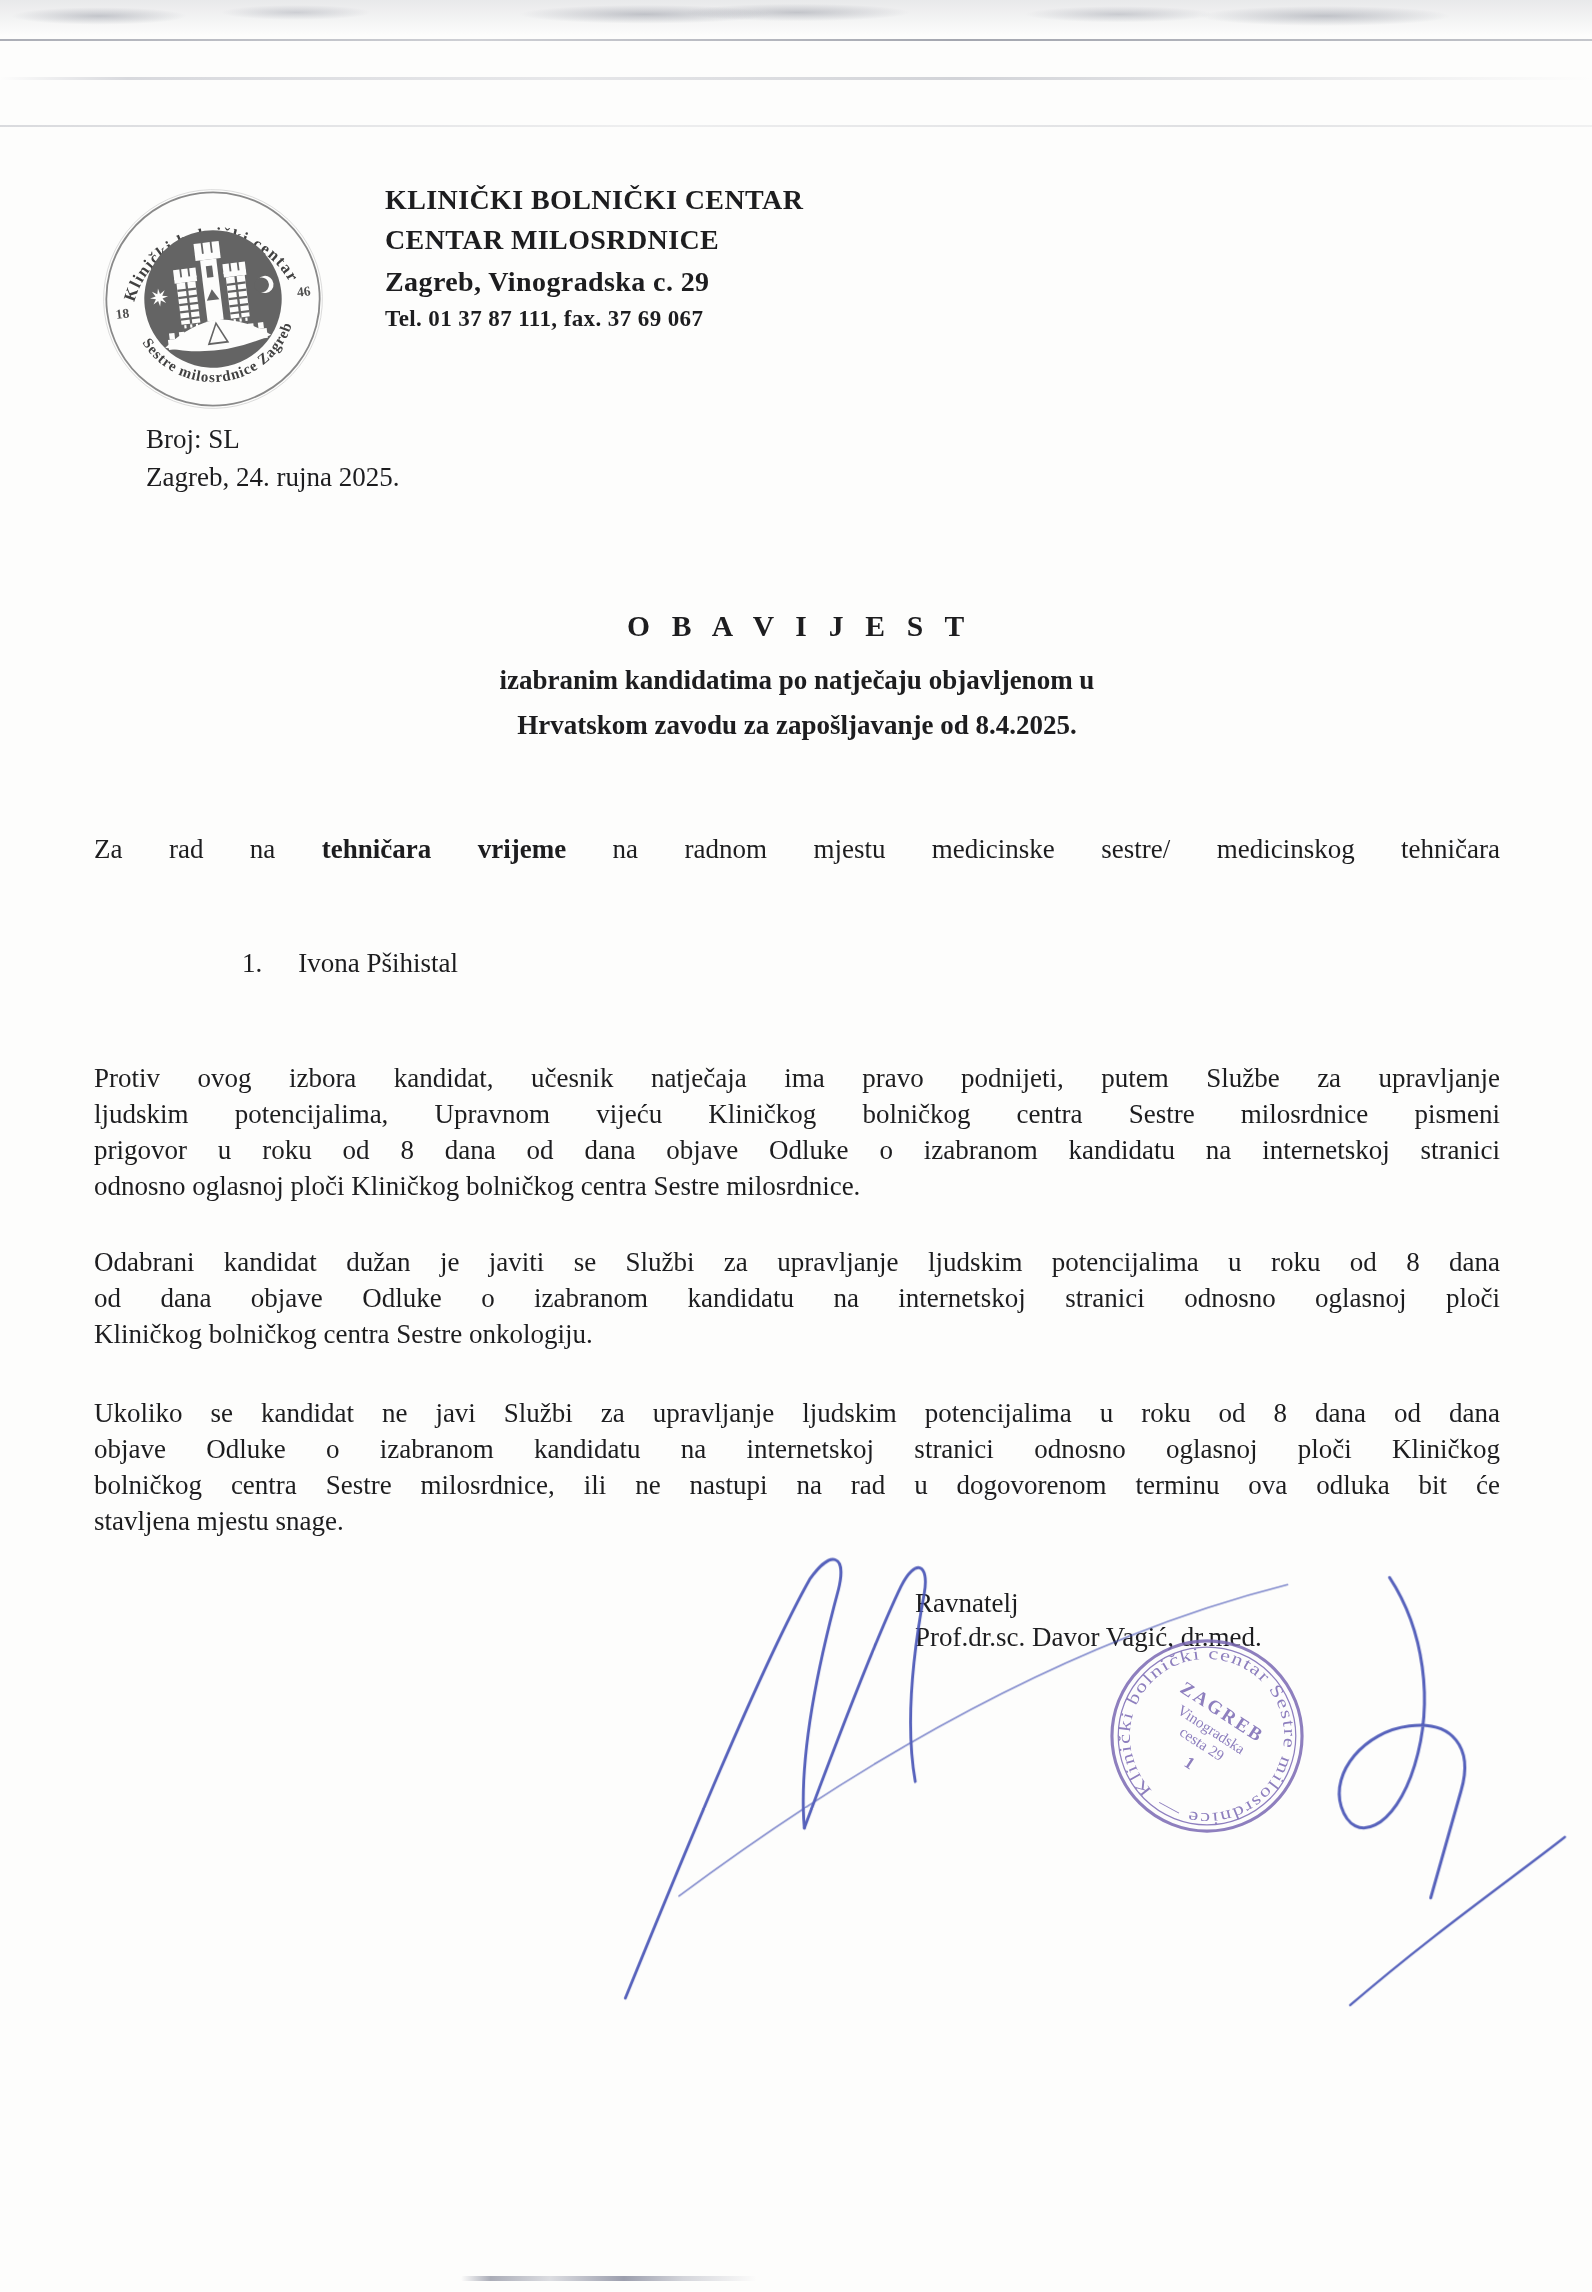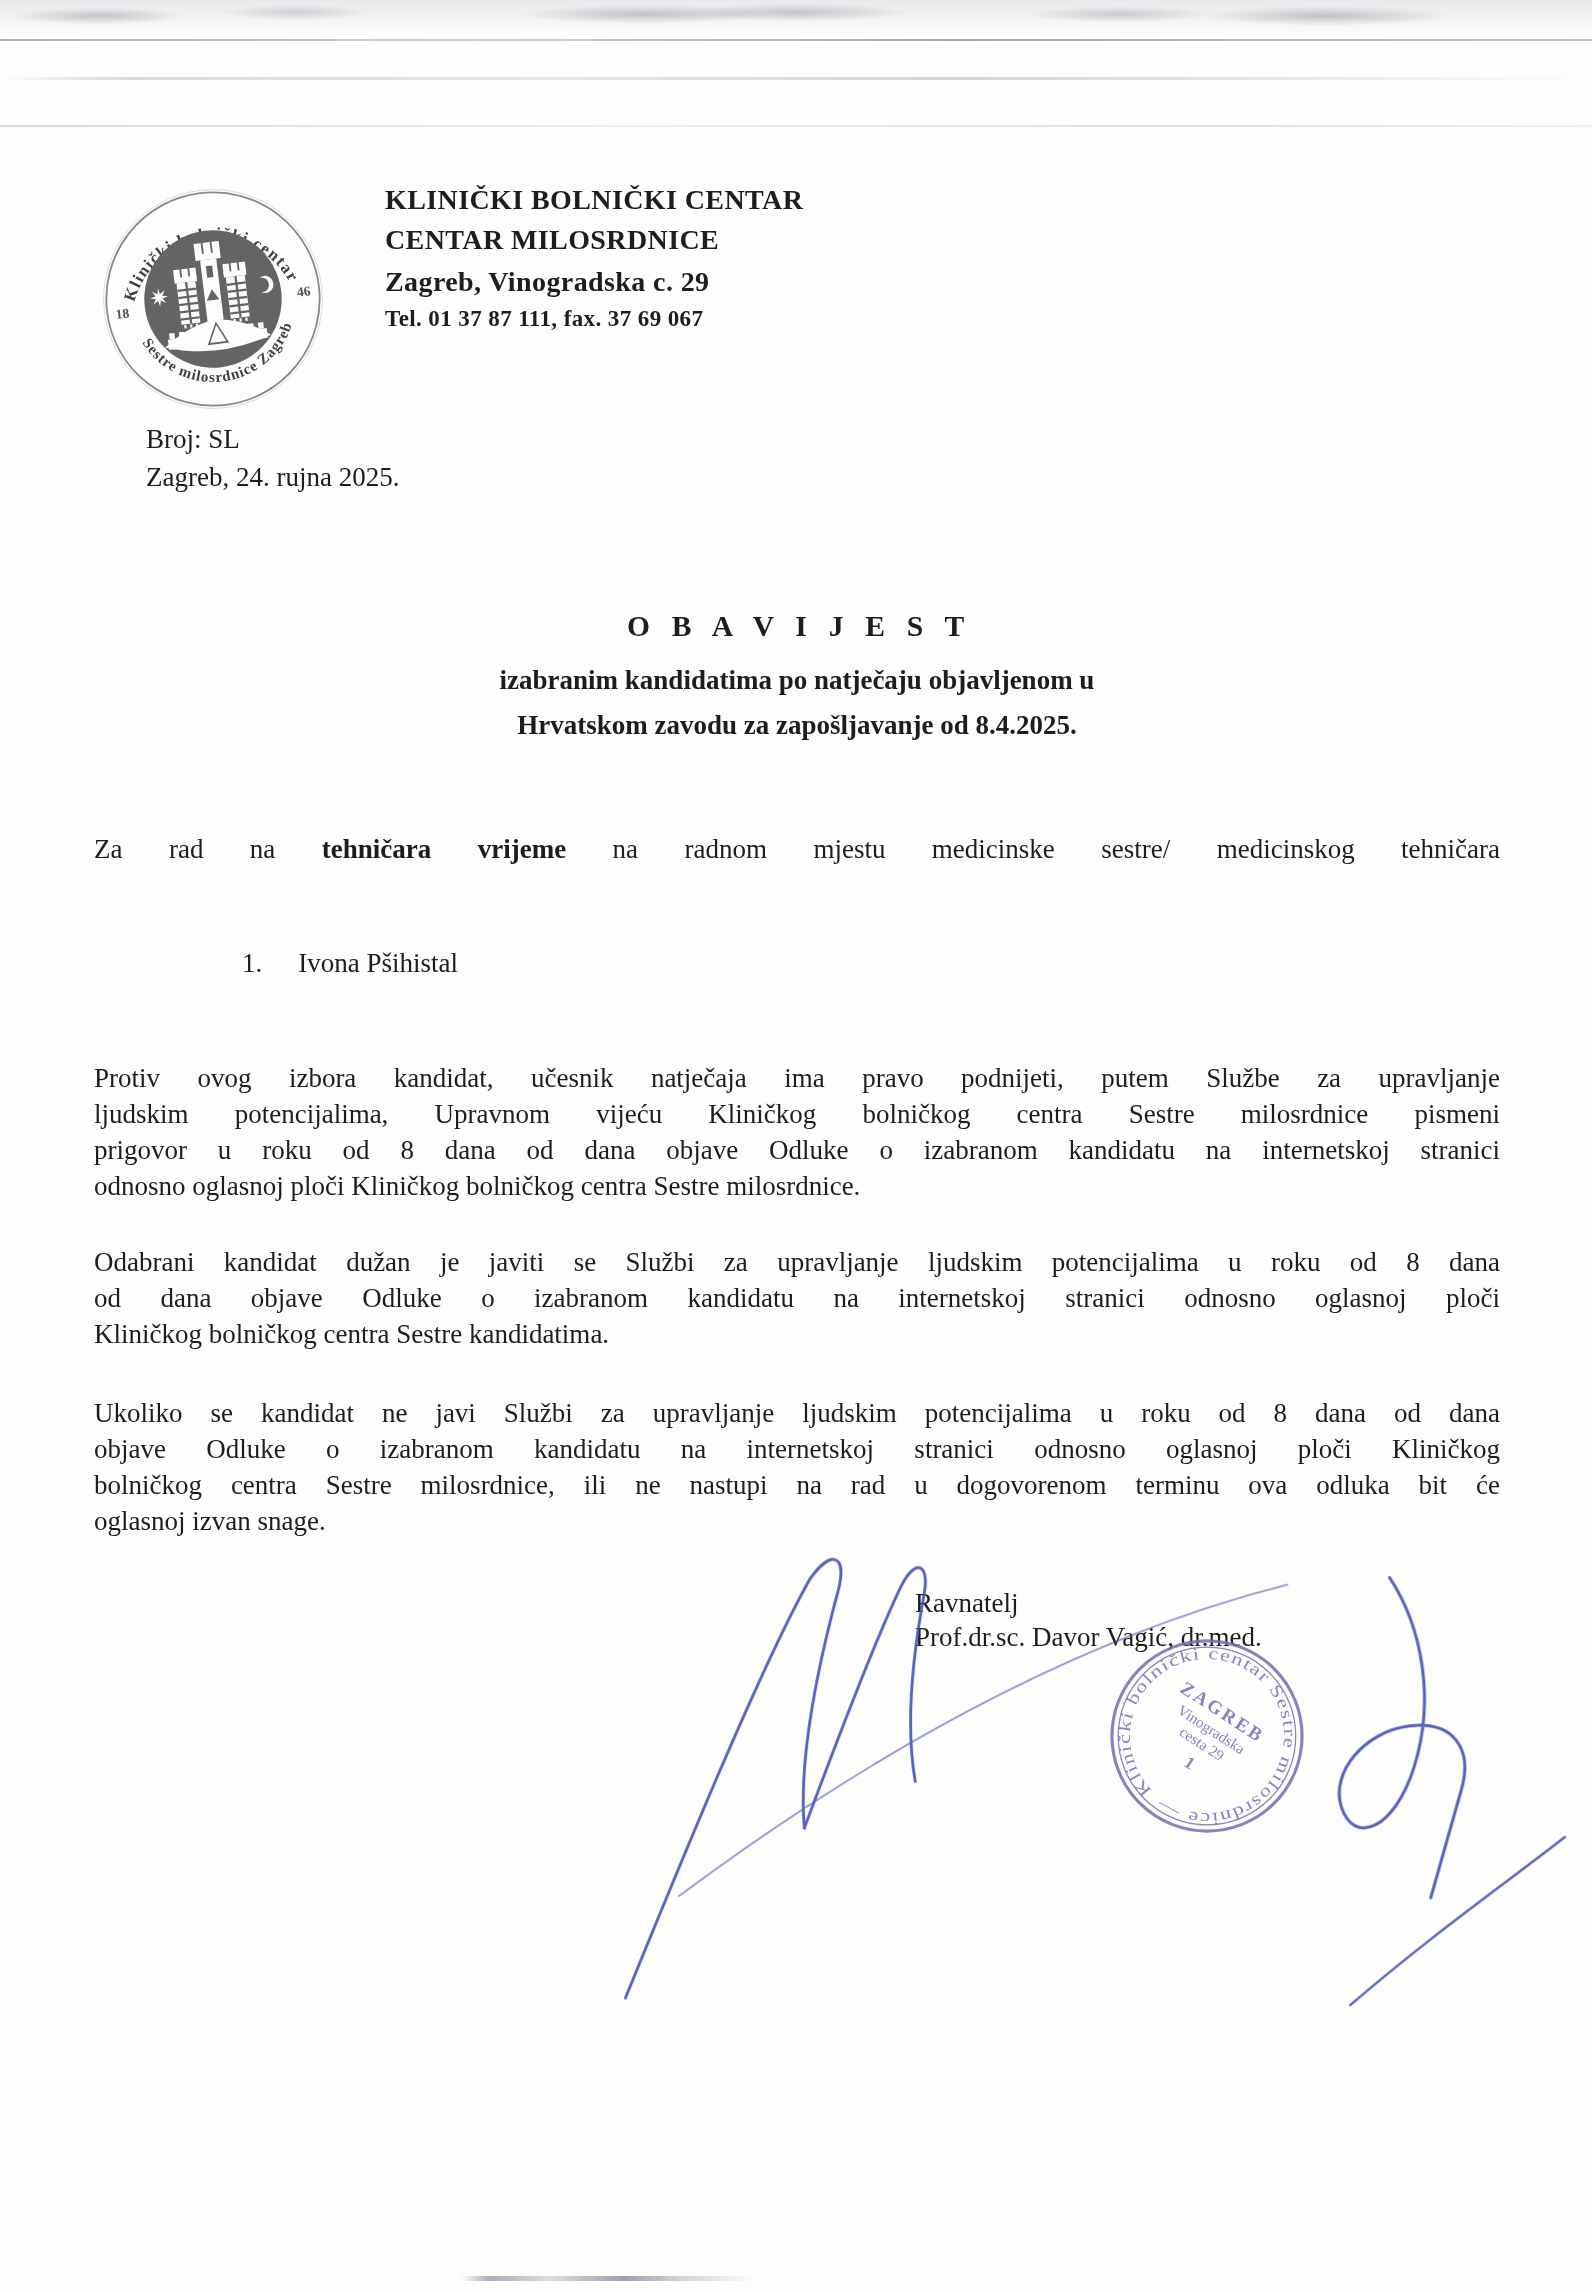--- a/index.html
+++ b/index.html
@@ -184,28 +184,28 @@
   <div class="para" style="top:1060px">
     <div class="line">Protiv ovog izbora kandidat, učesnik natječaja ima pravo podnijeti, putem Službe za upravljanje</div>
     <div class="line">ljudskim potencijalima, Upravnom vijeću Kliničkog bolničkog centra Sestre milosrdnice pismeni</div>
     <div class="line">prigovor u roku od 8 dana od dana objave Odluke o izabranom kandidatu na internetskoj stranici</div>
     <div class="line last">odnosno oglasnoj ploči Kliničkog bolničkog centra Sestre milosrdnice.</div>
   </div>
 
   <div class="para" style="top:1244px">
     <div class="line">Odabrani kandidat dužan je javiti se Službi za upravljanje ljudskim potencijalima u roku od 8 dana</div>
     <div class="line">od dana objave Odluke o izabranom kandidatu na internetskoj stranici odnosno oglasnoj ploči</div>
-    <div class="line last">Kliničkog bolničkog centra Sestre kandidatima.</div>
+    <div class="line last">Kliničkog bolničkog centra Sestre onkologiju.</div>
   </div>
 
   <div class="para" style="top:1395px">
     <div class="line">Ukoliko se kandidat ne javi Službi za upravljanje ljudskim potencijalima u roku od 8 dana od dana</div>
     <div class="line">objave Odluke o izabranom kandidatu na internetskoj stranici odnosno oglasnoj ploči Kliničkog</div>
     <div class="line">bolničkog centra Sestre milosrdnice, ili ne nastupi na rad u dogovorenom terminu ova odluka bit će</div>
-    <div class="line last">oglasnoj izvan snage.</div>
+    <div class="line last">stavljena mjestu snage.</div>
   </div>
 
   <div class="sigblock">
     <div>Ravnatelj</div>
     <div>Prof.dr.sc. Davor Vagić, dr.med.</div>
   </div>
 
   <svg class="stamp-svg" viewBox="0 0 310 310">
     <g opacity=".85">
       <circle cx="155" cy="155" r="106" fill="none" style="stroke:var(--stamp,#7b6ab4)" stroke-width="3.5"></circle>

